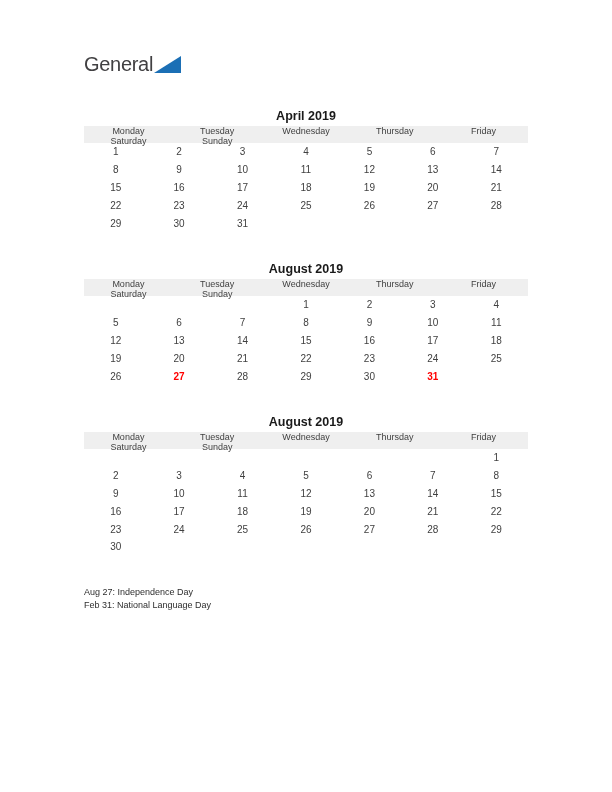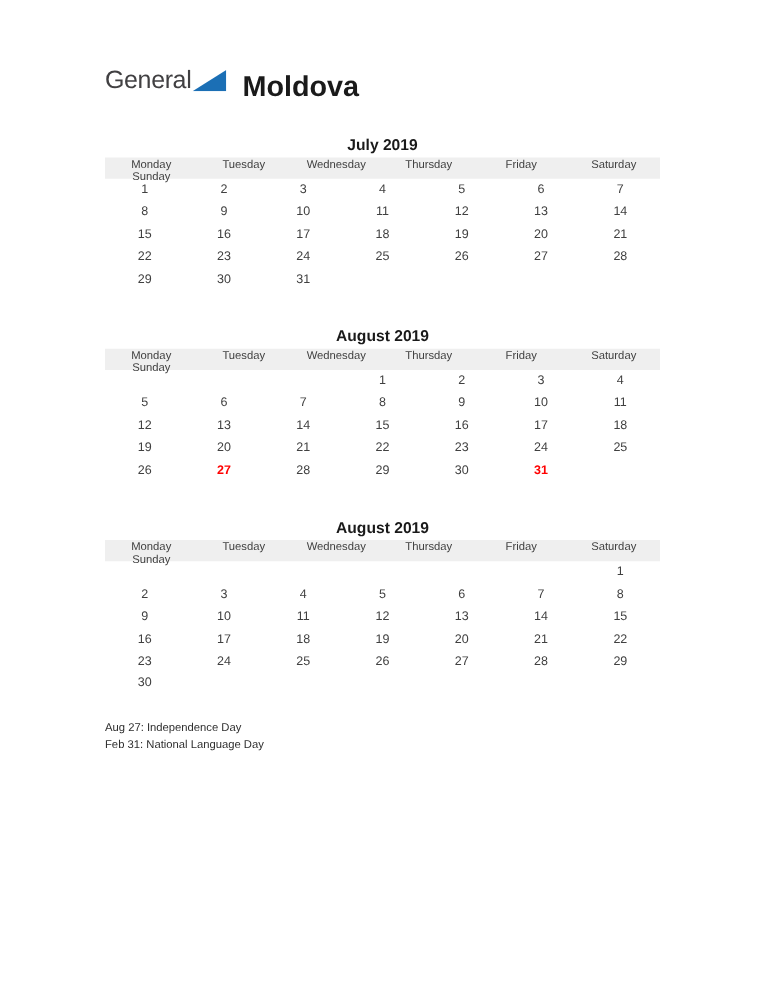--- a/index.html
+++ b/index.html
@@ -9,20 +9,21 @@
     height: 792px;
     background: #ffffff;
     font-family: "Liberation Sans", sans-serif;
     box-sizing: border-box;
     padding: 54px 84px 0 84px;
     color: var(--text, #404040);
     overflow: hidden;
   }
   .header {
     display: flex;
+    justify-content: space-between;
     align-items: flex-start;
     height: 42px;
   }
   .logo { line-height: 1; width: 110px; }
   .logo-line1 {
     display: flex;
     align-items: flex-start;
     font-size: 20px;
     letter-spacing: -0.3px;
     color: #414042;
@@ -47,21 +48,21 @@
   .month.first { margin-top: 13px; }
   .month-title {
     text-align: center;
     font-weight: 700;
     font-size: 12.5px;
     color: #1a1a1a;
     margin-bottom: 3px;
   }
   .weekrow {
     display: grid;
-    grid-template-columns: repeat(6, 1fr);
+    grid-template-columns: repeat(5, 1fr);
     background: var(--header-bg, #efefef);
     height: 17px;
     align-items: center;
     text-align: center;
     font-size: 9px;
     color: #3f3f3f;
   }
   .grid { display: grid; grid-template-columns: repeat(7, 1fr); }
   .cell {
     height: 17.8px;
@@ -69,45 +70,44 @@
     align-items: center;
     justify-content: center;
     font-size: 10px;
     color: var(--text, #404040);
   }
   .cell.holiday {
     color: var(--holiday-red, #ff0000);
     font-weight: 700;
   }
   .footnotes {
-    margin-top: 20px;
+    margin-top: 30px;
     font-size: 9px;
     color: #2e2e2e;
     line-height: 13.5px;
   }
 </style>
 </head>
 <body>
 
 <div class="page" style="--accent-blue: #2097d3; --triangle-blue: #1b6fb5; --holiday-red: #ff0000; --header-bg: #efefef; --text: #404040;">
   <div class="header">
     <div class="logo">
       <div class="logo-line1">
         <span>General</span>
         <svg class="logo-triangle" width="27" height="17" viewBox="0 0 27 17">
           <polygon points="0,17 27,0 27,17" fill="#1b6fb5"></polygon>
         </svg>
       </div>
     </div>
-    <div class="page-title">Moldova</div>
   </div>
 
   <div class="months">
       <div class="month first">
-        <div class="month-title">July 2019</div>
+        <div class="month-title">April 2019</div>
         <div class="weekrow">
           <span>Monday</span>
           <span>Tuesday</span>
           <span>Wednesday</span>
           <span>Thursday</span>
           <span>Friday</span>
           <span>Saturday</span>
           <span>Sunday</span>
         </div>
         <div class="grid">

